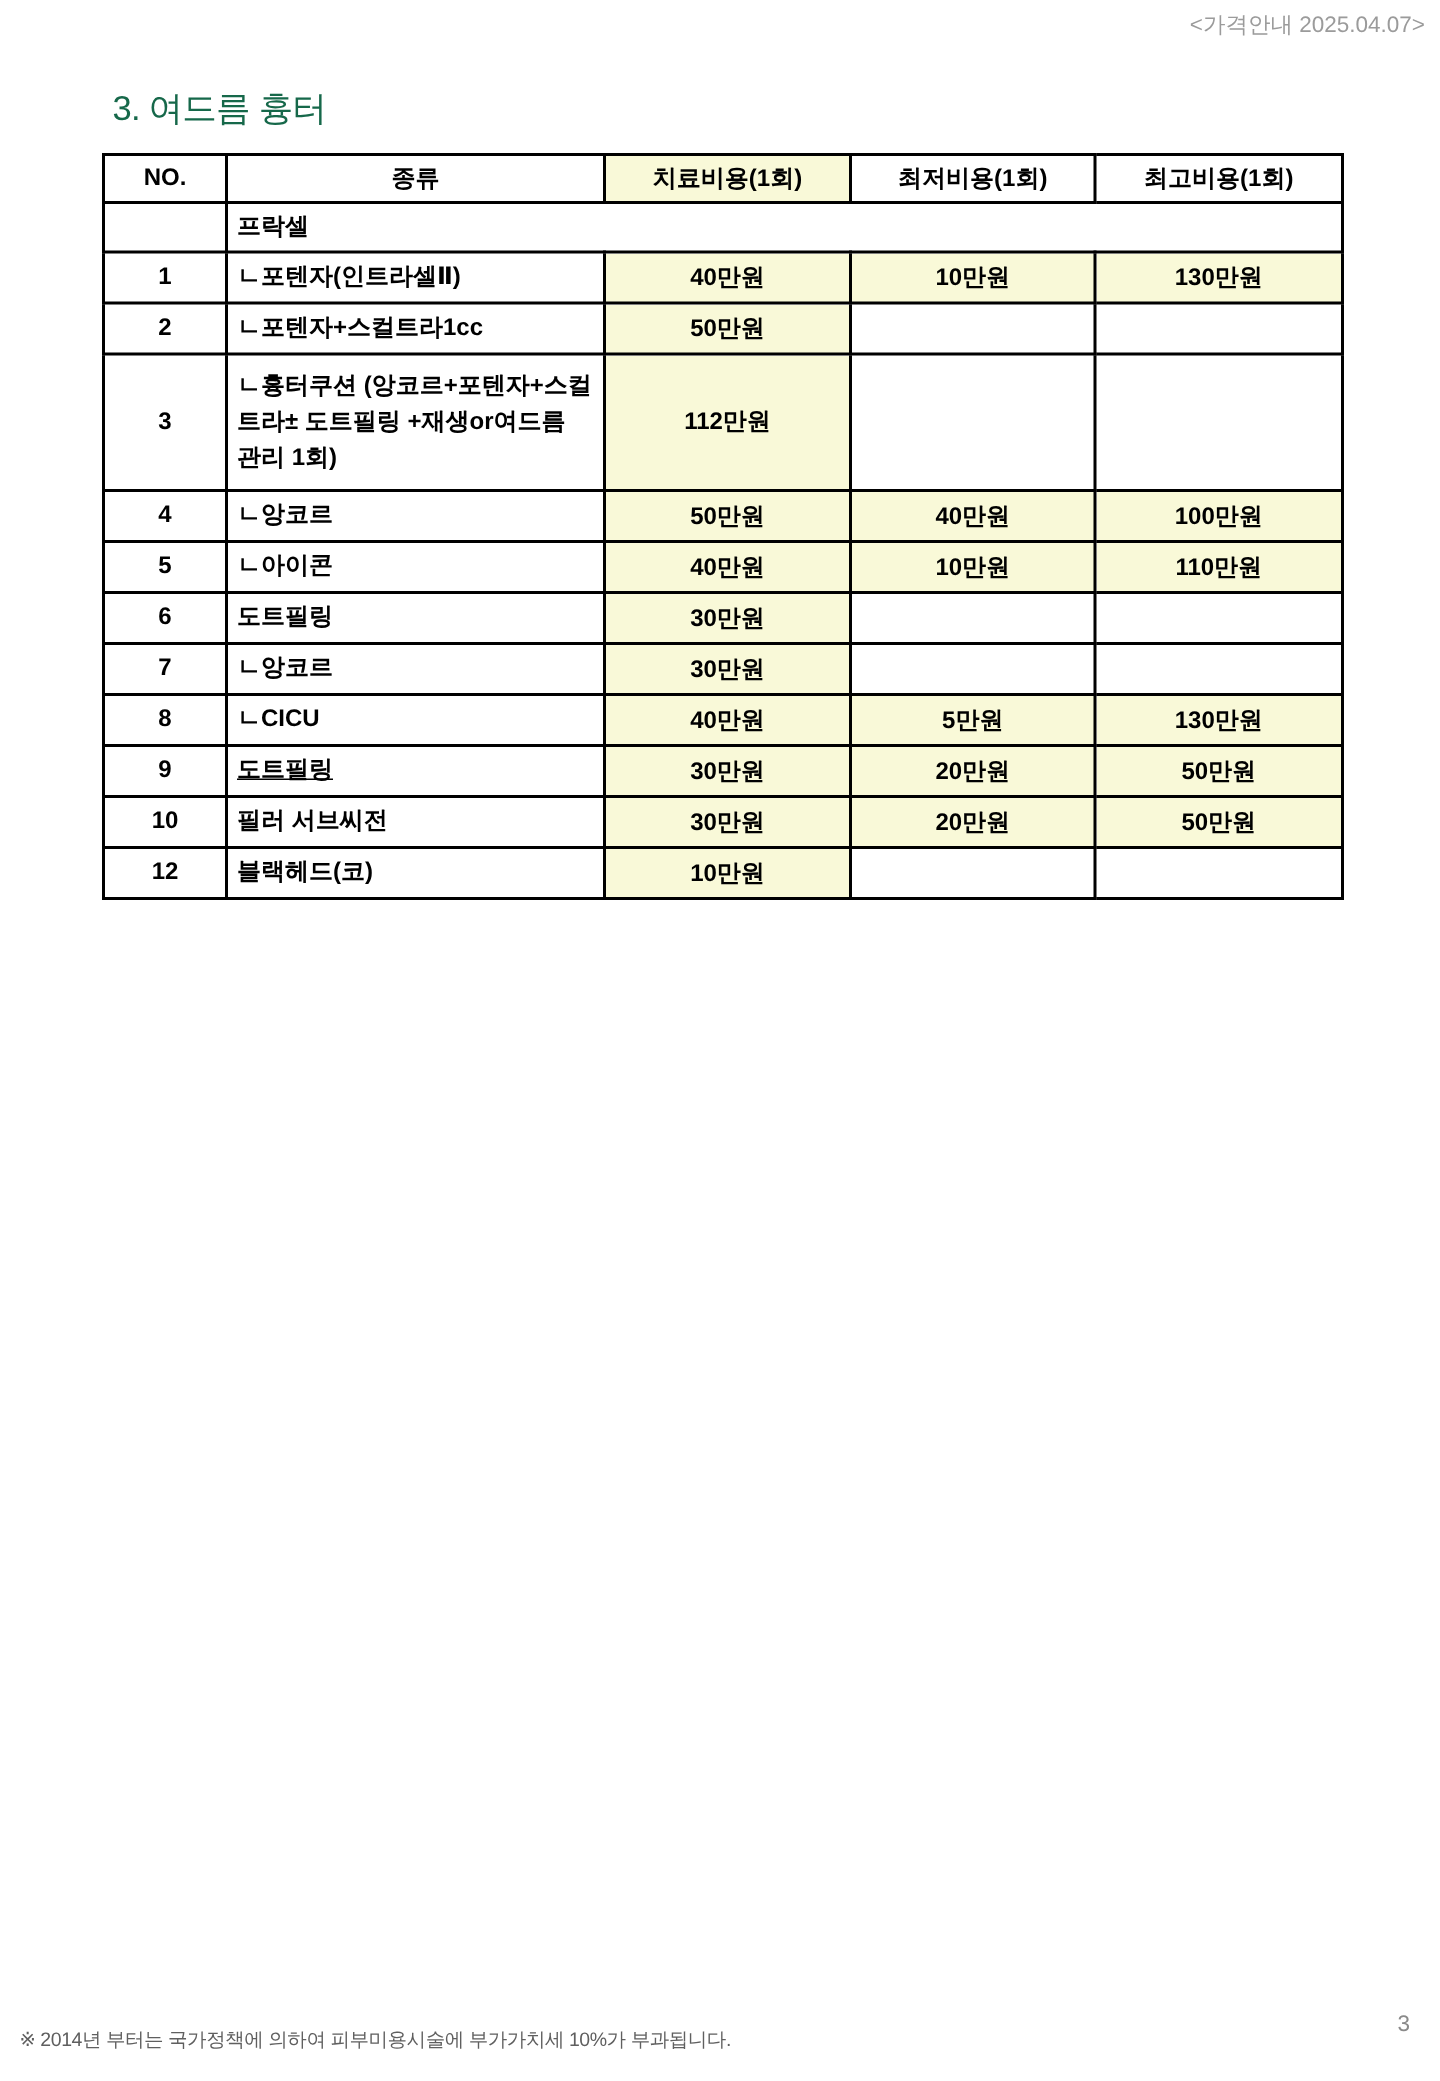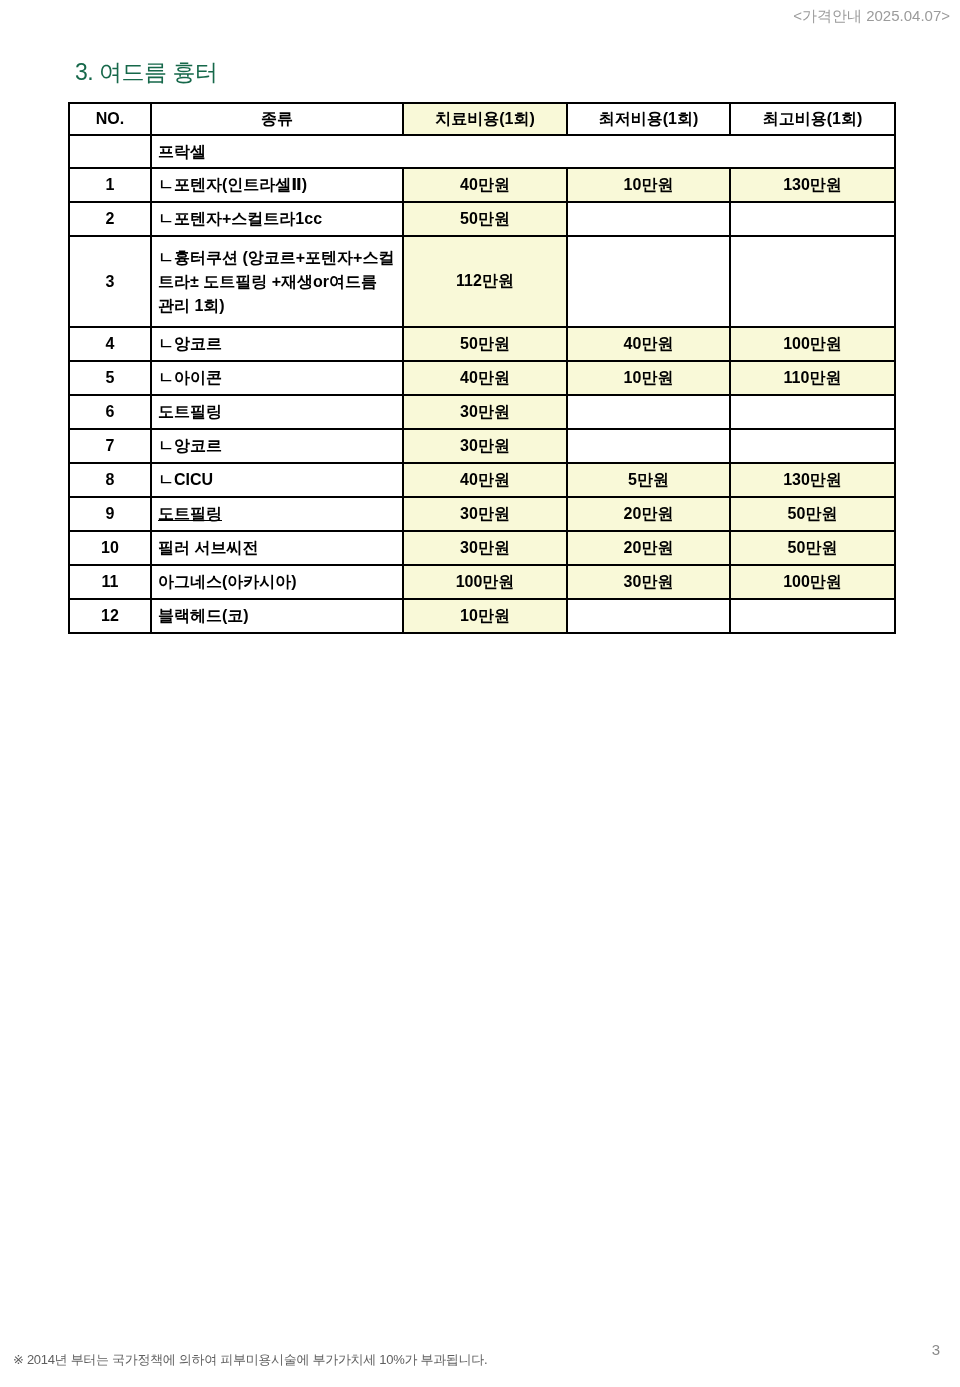--- a/index.html
+++ b/index.html
@@ -157,27 +157,20 @@
         <td class="c-price hl">50만원</td>
       </tr>
       <tr>
         <td class="c-no">10</td>
         <td class="c-name">필러 서브씨전</td>
         <td class="c-price hl">30만원</td>
         <td class="c-price hl">20만원</td>
         <td class="c-price hl">50만원</td>
       </tr>
       <tr>
-        <td class="c-no">11</td>
-        <td class="c-name">아그네스(아카시아)</td>
-        <td class="c-price hl">100만원</td>
-        <td class="c-price hl">30만원</td>
-        <td class="c-price hl">100만원</td>
-      </tr>
-      <tr>
         <td class="c-no">12</td>
         <td class="c-name">블랙헤드(코)</td>
         <td class="c-price hl">10만원</td>
         <td class="c-price"></td>
         <td class="c-price"></td>
       </tr>
     </tbody>
 </table>
 
 <div class="footer-note">※ 2014년 부터는 국가정책에 의하여 피부미용시술에 부가가치세 10%가 부과됩니다.</div>

